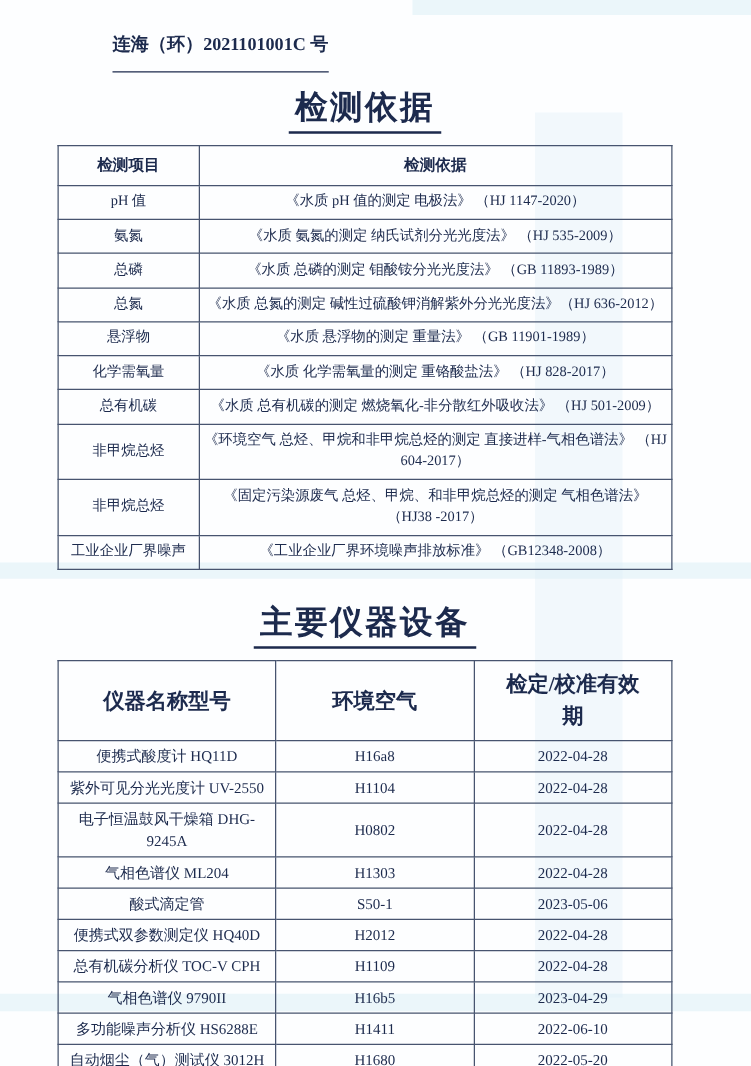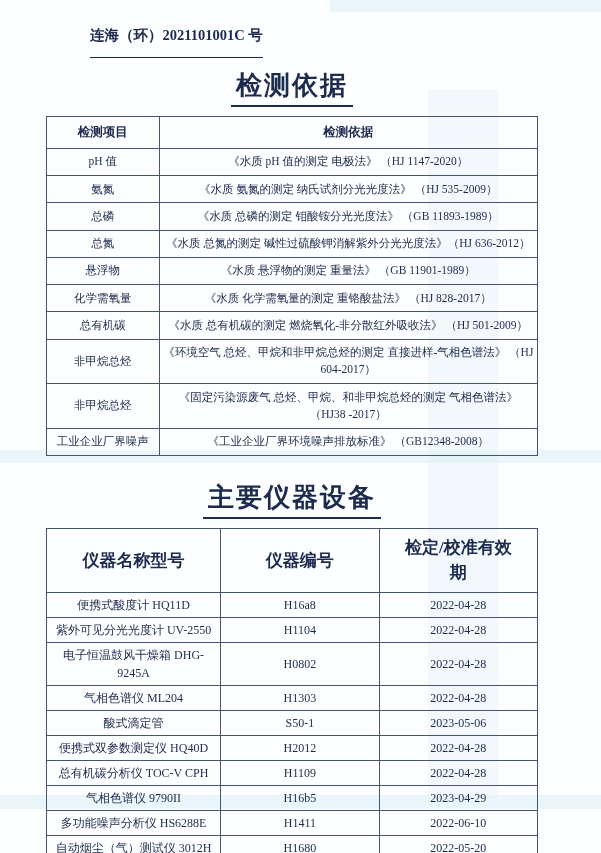--- a/index.html
+++ b/index.html
@@ -122,21 +122,21 @@
       </table>
 
     <div class="title-wrap second">
       <span class="title">主要仪器设备</span>
     </div>
 
     <table class="t2">
       <tbody>
           <tr>
         <th class="c-name">仪器名称型号</th>
-        <th class="c-code">仪器编号</th>
+        <th class="c-code">环境空气</th>
         <th class="c-date">检定/校准有效期</th>
       </tr>
       <tr>
         <td>便携式酸度计 HQ11D</td>
         <td>H16a8</td>
         <td>2022-04-28</td>
       </tr>
       <tr>
         <td>紫外可见分光光度计 UV-2550</td>
         <td>H1104</td>

